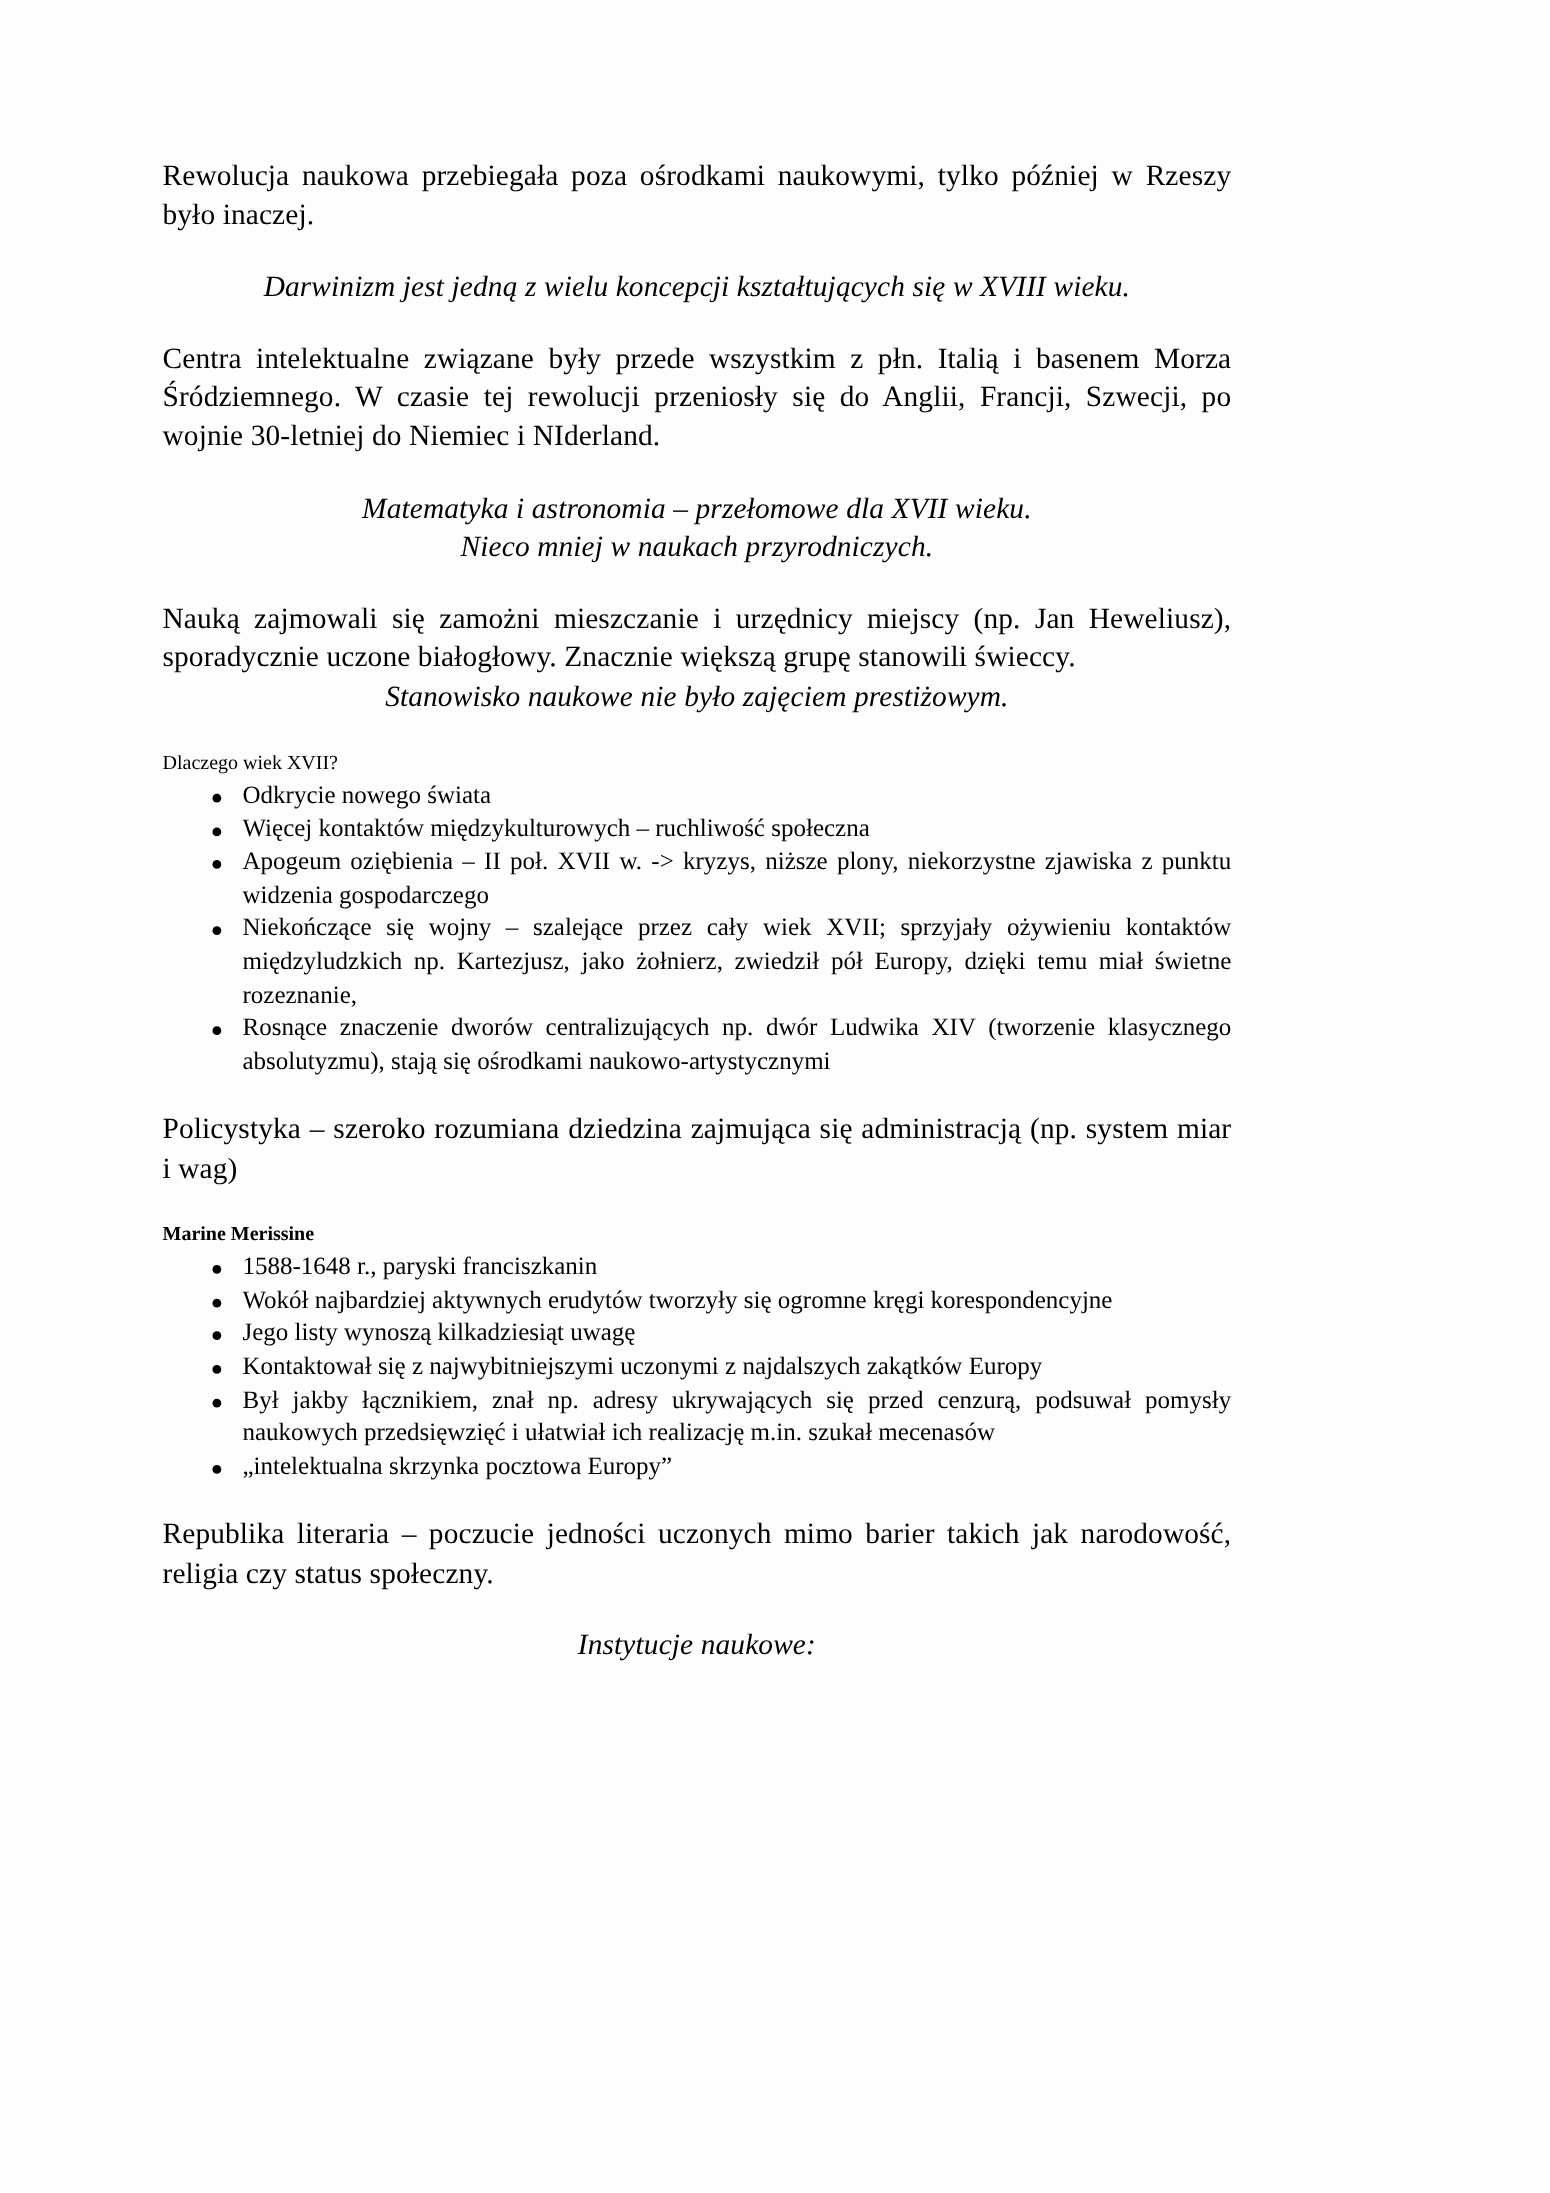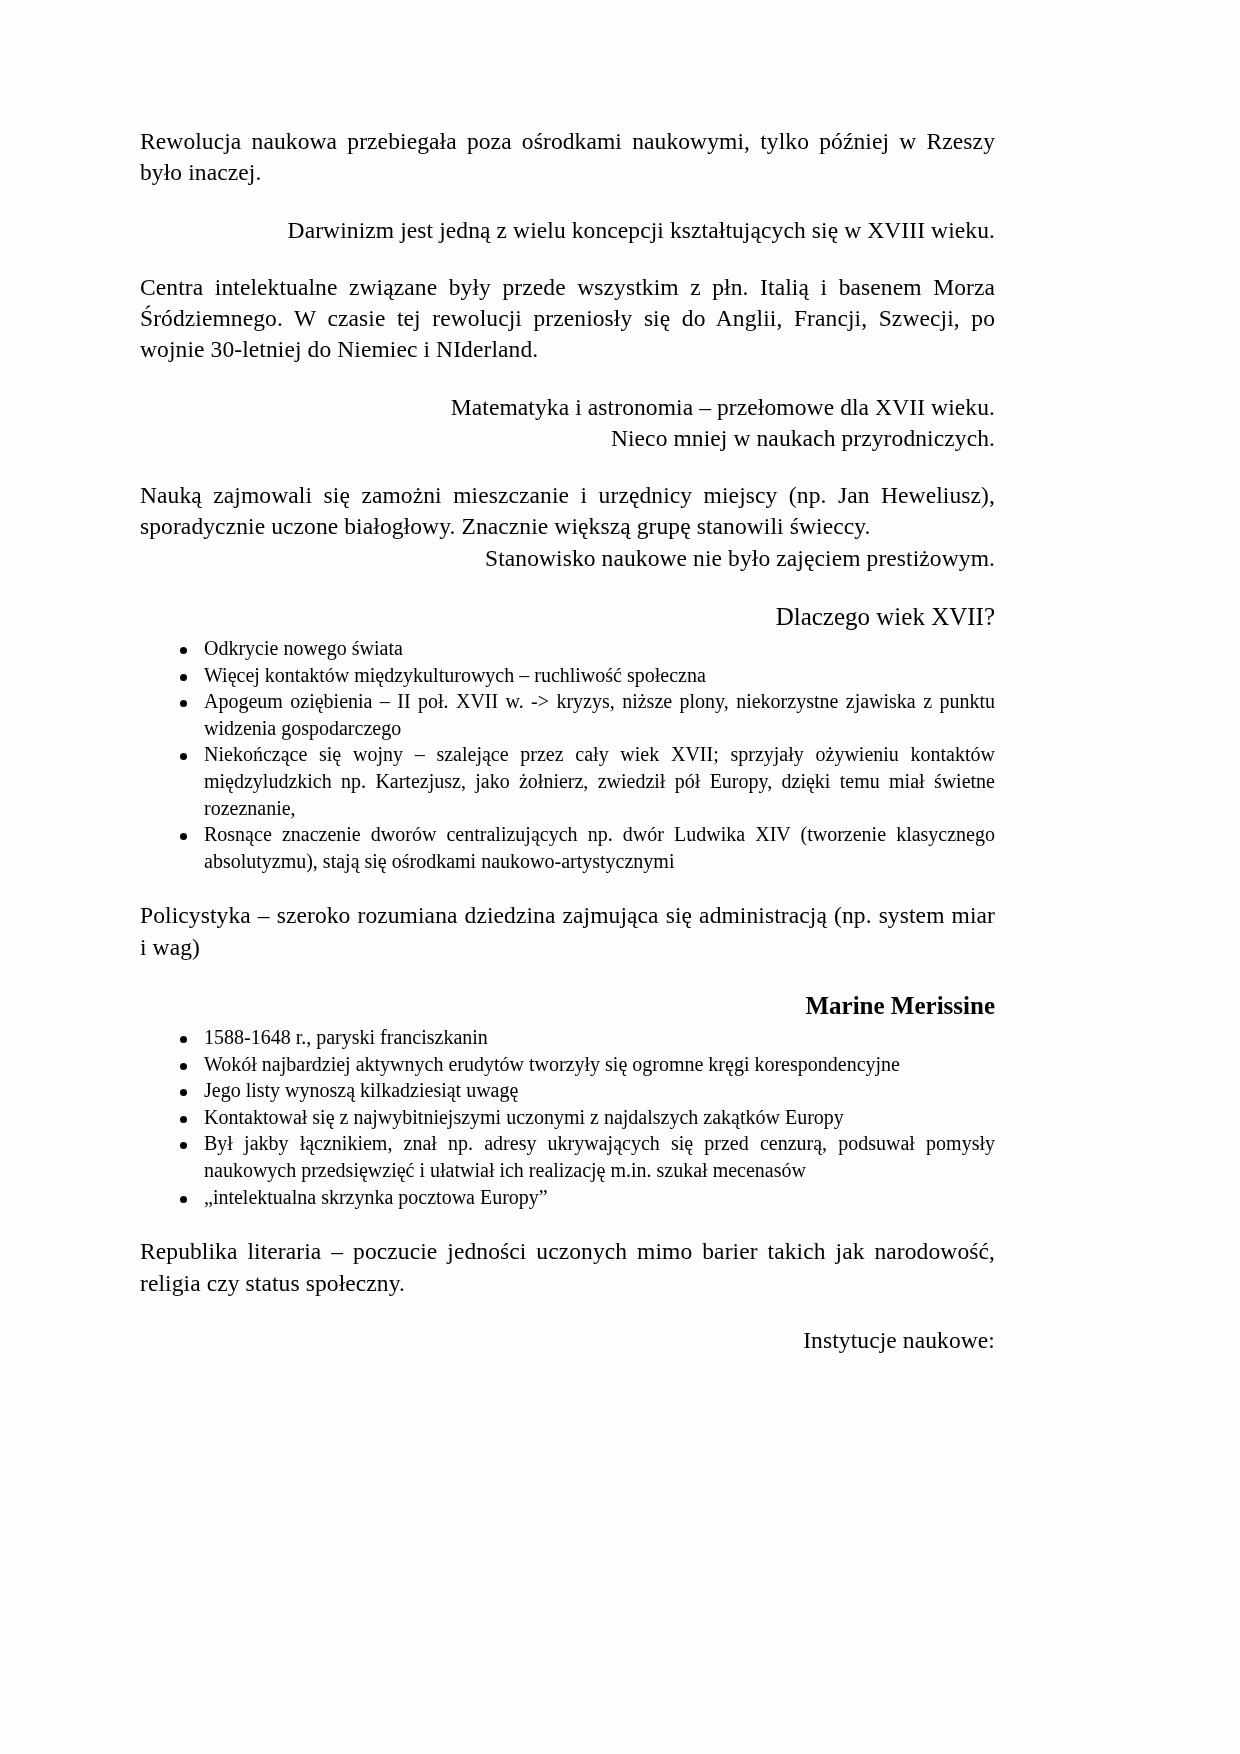--- a/index.html
+++ b/index.html
@@ -13,43 +13,44 @@
   }
   .page {
     position: relative;
     width: 1240px;
     height: 1754px;
     background: #fdfdfd;
     overflow: hidden;
   }
   .content {
     position: absolute;
-    left: 140px;
+    left: 130px;
     top: 126px;
     width: 855px;
   }
   p.para {
     margin: 0 0 26px 0;
     font-size: 23.5px;
     line-height: 1.33;
     text-align: justify;
     text-justify: inter-word;
     letter-spacing: 0.1px;
   }
   p.para.tight {
     margin-bottom: 0;
   }
   p.para.nojust {
-    text-align: right;
+    text-align: center;
+    font-style: italic;
   }
   .heading {
     margin: 15px 0 2px 0;
-    font-size: 25px;
+    font-size: 16px;
     line-height: 1.33;
-    text-align: right;
+    text-align: left;
   }
   .heading.bold {
     font-weight: bold;
   }
   ul.bullets {
     list-style: none;
     margin: 0 0 26px 0;
     padding: 0;
   }
   ul.bullets li {

